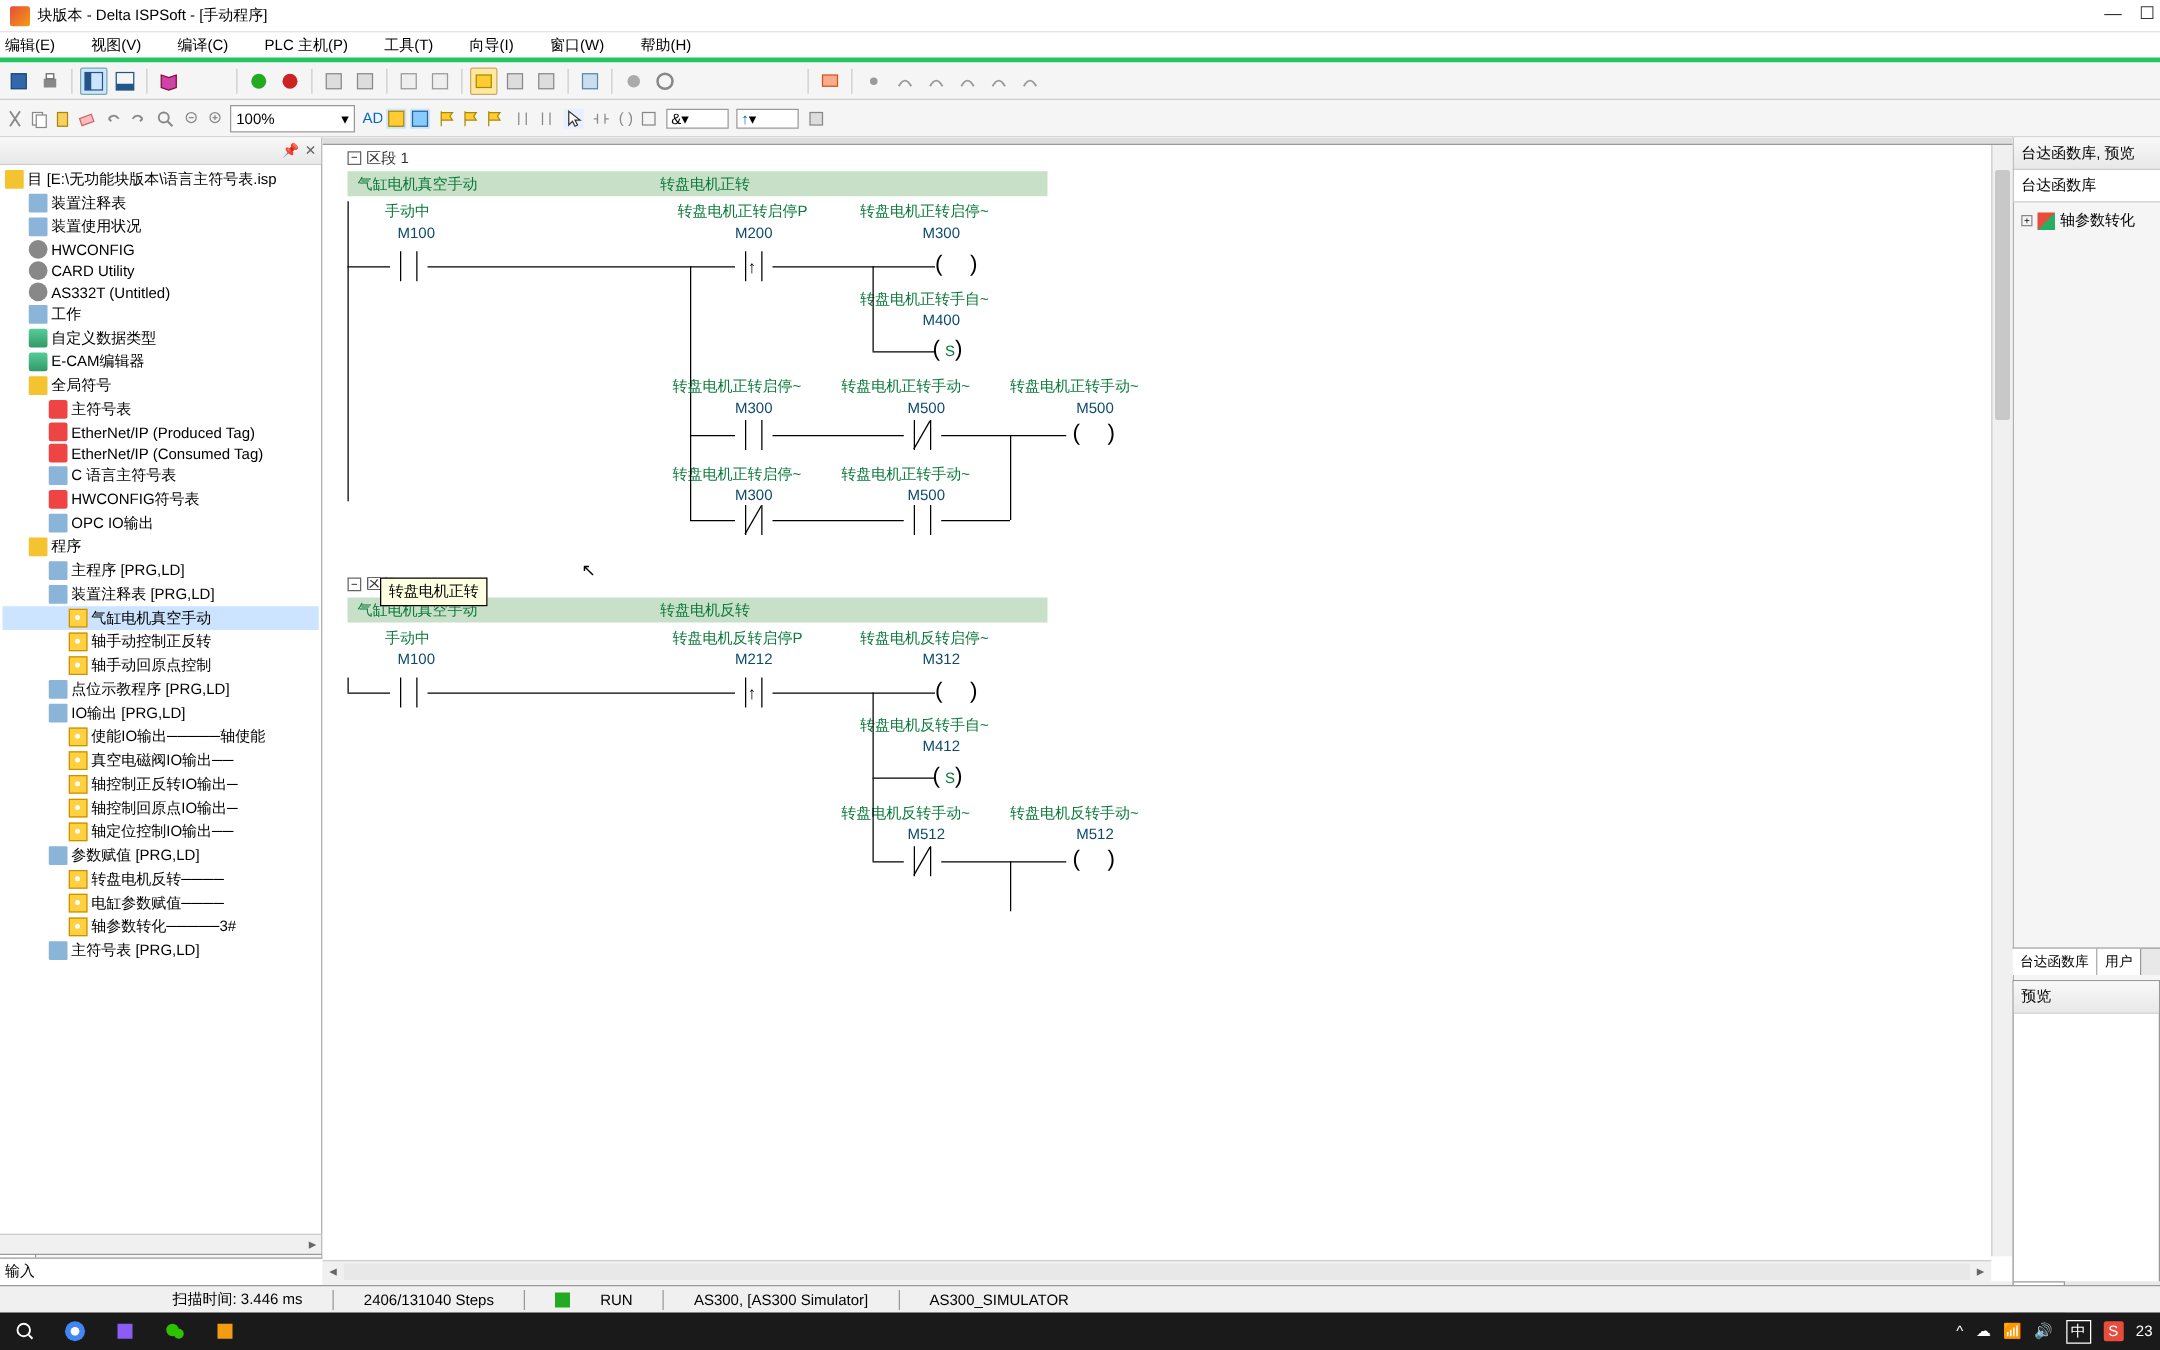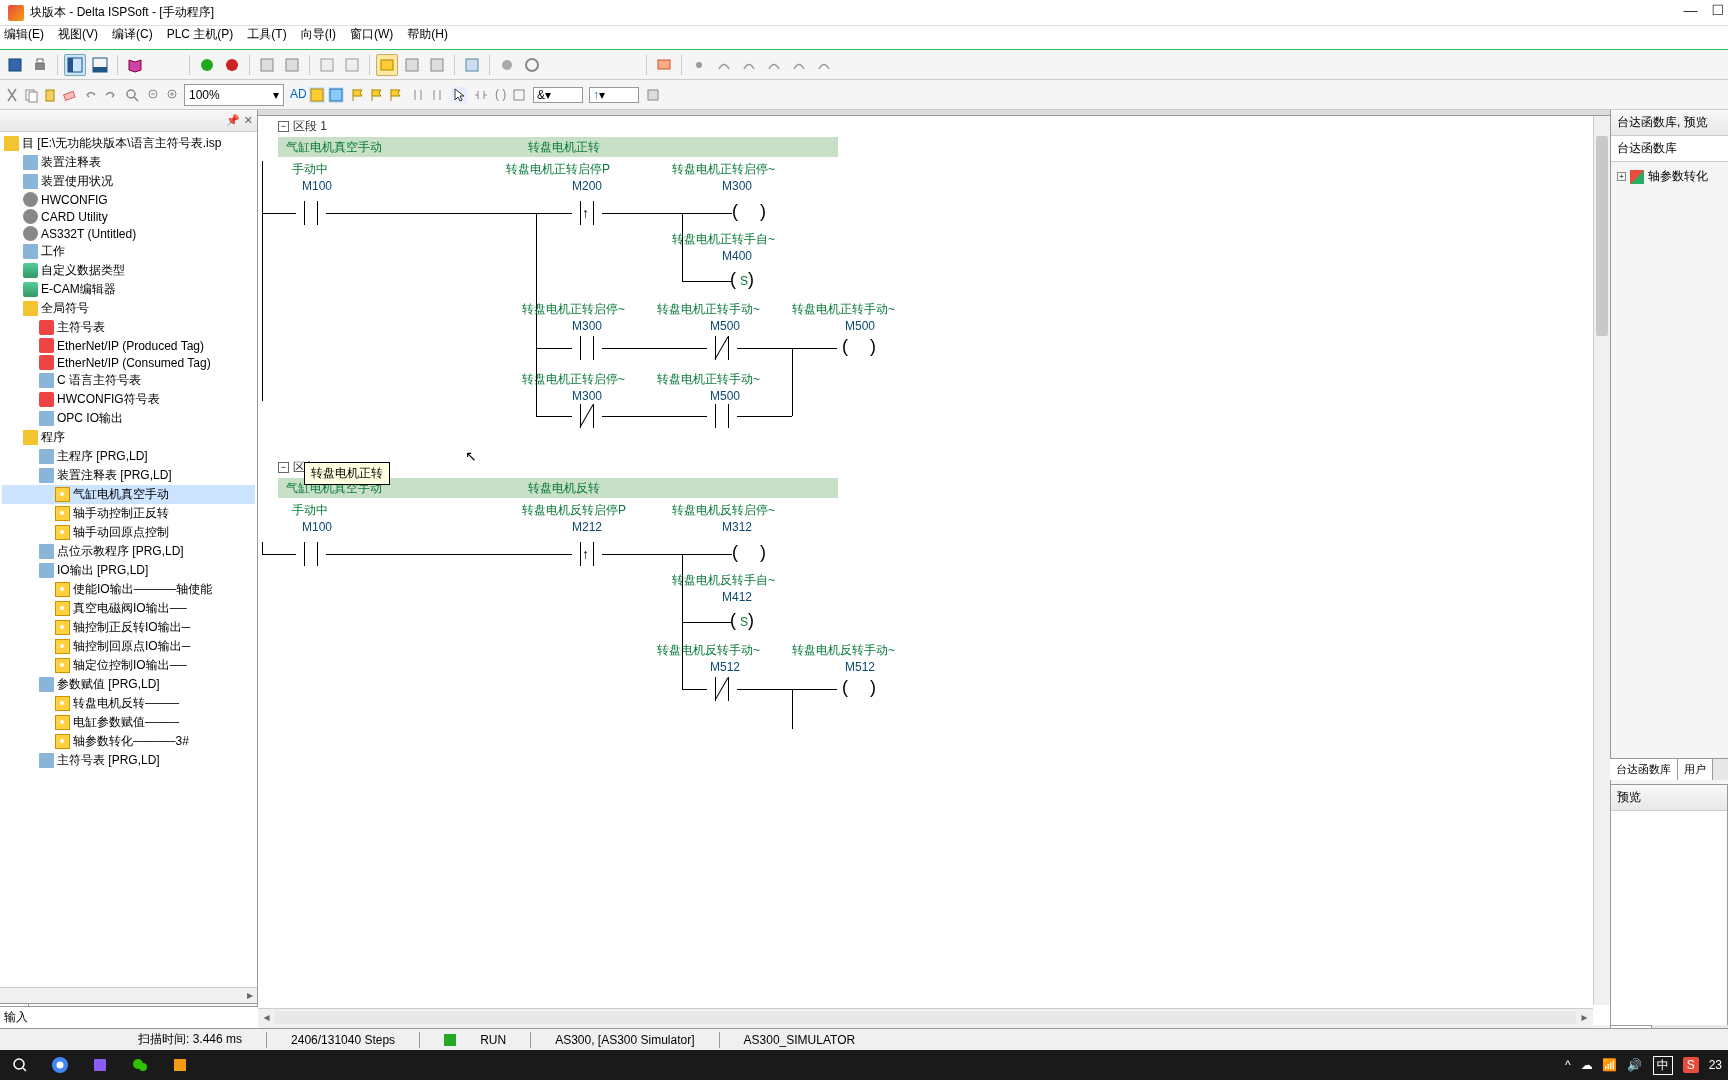--- a/index.html
+++ b/index.html
@@ -1,21 +1,21 @@
 <!DOCTYPE html>
 <html><head>
 <meta charset="utf-8">
 <style>
 * { margin: 0; padding: 0; box-sizing: border-box; font-family: "Microsoft YaHei", sans-serif; font-size: 12px; }
 body { background: #f0f0f0; width: 1728px; height: 1080px; overflow: hidden; position: relative; }
 .titlebar { height: 26px; background: #fff; display: flex; align-items: center; padding: 0 8px; border-bottom: 1px solid #ddd; }
 .titlebar .icon { width: 16px; height: 16px; background: linear-gradient(135deg,#e74c3c,#f39c12); border-radius: 2px; margin-right: 6px; }
 .titlebar-controls { position: absolute; right: 4px; top: 2px; display: flex; gap: 14px; }
 .titlebar-controls span { font-size: 14px; color: #333; }
-.menubar { height: 24px; background: #fff; display: flex; padding: 0 4px; gap: 14px; border-bottom: 1px solid #22c55e; }
+.menubar { height: 24px; background: #fff; display: flex; align-items: center; padding: 0 4px; gap: 29px; border-bottom: 4px solid #22c55e; }
 .menubar span { cursor: pointer; }
 .toolbar { height: 30px; background: #f5f5f5; display: flex; align-items: center; padding: 0 4px; gap: 3px; border-bottom: 1px solid #ccc; }
 .toolbar .tb-btn { width: 22px; height: 22px; display: flex; align-items: center; justify-content: center; border: 1px solid transparent; border-radius: 2px; }
 .toolbar .sep { width: 1px; height: 20px; background: #ccc; margin: 0 3px; }
 .toolbar2 { height: 30px; background: #f5f5f5; display: flex; align-items: center; padding: 0 4px; gap: 3px; border-bottom: 1px solid #ccc; }
 .zoom-combo { width: 100px; height: 22px; border: 1px solid #999; background: #fff; padding: 0 4px; display: flex; align-items: center; justify-content: space-between; }
 .main { display: flex; height: calc(100% - 165px); }
 .sidebar { width: 258px; background: #fff; border-right: 1px solid #999; display: flex; flex-direction: column; position: relative; }
 .sidebar-header { height: 22px; background: linear-gradient(#f8f8f8,#e8e8e8); border-bottom: 1px solid #ccc; display: flex; justify-content: flex-end; align-items: center; padding-right: 4px; gap: 4px; }
 .sidebar-header span { font-size: 11px; color: #666; cursor: pointer; }
@@ -35,21 +35,21 @@
 .sidebar-tab { height: 22px; background: linear-gradient(#f8f8f8,#ddd); border-top: 1px solid #999; display: flex; }
 .sidebar-tab span { padding: 3px 8px; border-right: 1px solid #999; background: #fff; }
 .editor { flex: 1; background: #fff; position: relative; overflow: hidden; }
 .ruler { height: 6px; background: #ddd; border-bottom: 1px solid #999; position: relative; }
 .ladder-area { position: relative; height: calc(100% - 26px); overflow: auto; }
 .section-hdr { display: flex; align-items: center; gap: 4px; padding: 2px 20px; }
 .section-hdr .box { width: 11px; height: 11px; border: 1px solid #666; display: flex; align-items: center; justify-content: center; font-size: 9px; line-height: 1; }
 .section-title-bar { background: #c8e0c8; height: 20px; margin: 0 20px 0 20px; width: 560px; position: relative; display: flex; align-items: center; }
 .section-title-bar .left-lbl { color: #0a7a3a; padding-left: 8px; }
 .section-title-bar .right-lbl { color: #0a7a3a; position: absolute; left: 250px; }
-.ladder-net { position: relative; margin: 4px 20px 16px 4px; }
+.ladder-net { position: relative; margin: 4px 20px 16px 20px; }
 .lad-label { color: #0a7a3a; font-size: 12px; position: absolute; white-space: nowrap; }
 .lad-addr { color: #0c4a6e; font-size: 12px; position: absolute; }
 .lad-line-h { position: absolute; height: 1px; background: #000; }
 .lad-line-v { position: absolute; width: 1px; background: #000; }
 .contact { position: absolute; width: 30px; height: 24px; }
 .contact::before, .contact::after { content: ""; position: absolute; top: 0; width: 1px; height: 24px; background: #000; }
 .contact::before { left: 8px; }
 .contact::after { right: 8px; }
 .contact.neg .diag { position: absolute; width: 1px; height: 26px; background: #000; left: 14px; top: -1px; transform: rotate(30deg); }
 .contact.pulse .arrow { position: absolute; left: 10px; top: 4px; font-size: 14px; color: #000; }
@@ -581,21 +581,21 @@
       <div class="ladder-net" style="height:280px">
 
         <div class="lad-line-v" style="left:0;top:40;height:240px"></div>
 
         <div class="lad-label" style="left:30px;top:0">手动中</div>
         <div class="lad-addr" style="left:40px;top:18px">M100</div>
         <div class="lad-line-h" style="left:0;top:52px;width:34px"></div>
         <div class="contact" style="left:34px;top:40px"></div>
         <div class="lad-line-h" style="left:64px;top:52px;width:210px"></div>
 
-        <div class="lad-label" style="left:244px;top:0">转盘电机正转启停P</div>
+        <div class="lad-label" style="left:264px;top:0">转盘电机正转启停P</div>
         <div class="lad-addr" style="left:310px;top:18px">M200</div>
         <div class="contact pulse" style="left:310px;top:40px">
             <span class="arrow">↑</span>
           </div>
         <div class="lad-line-h" style="left:274px;top:52px;width:36px"></div>
         <div class="lad-line-h" style="left:340px;top:52px;width:130px"></div>
 
         <div class="lad-label" style="left:410px;top:0">转盘电机正转启停~</div>
         <div class="lad-addr" style="left:460px;top:18px">M300</div>
         <div class="coil" style="left:470px;top:40px">( &nbsp;)</div>

